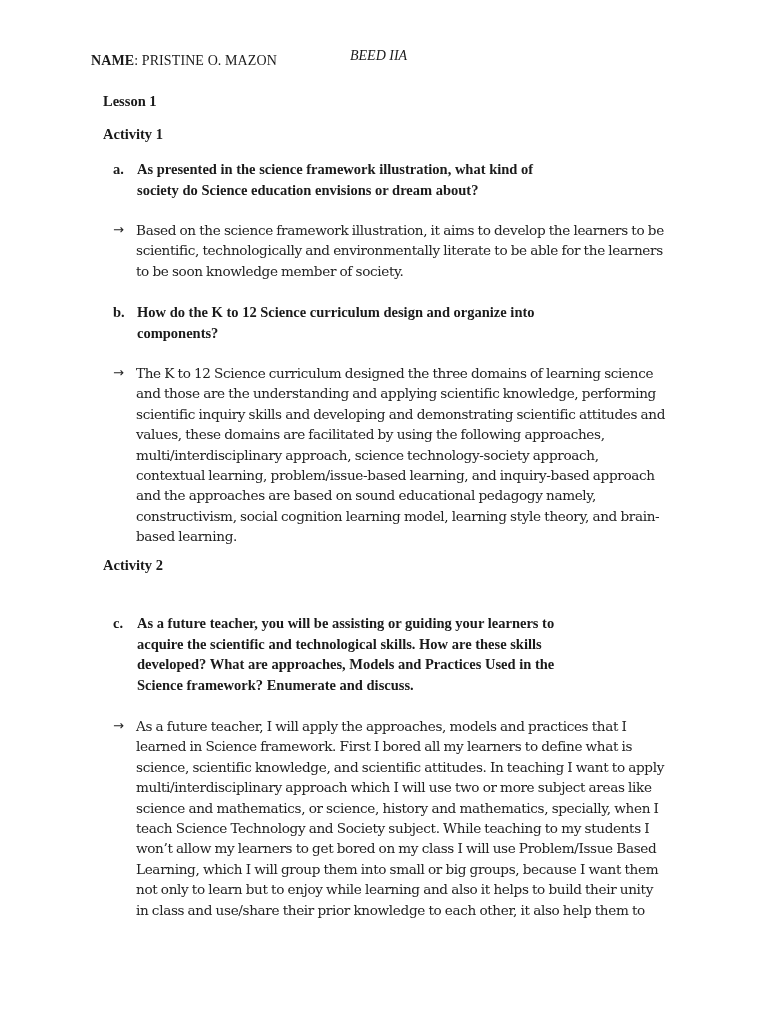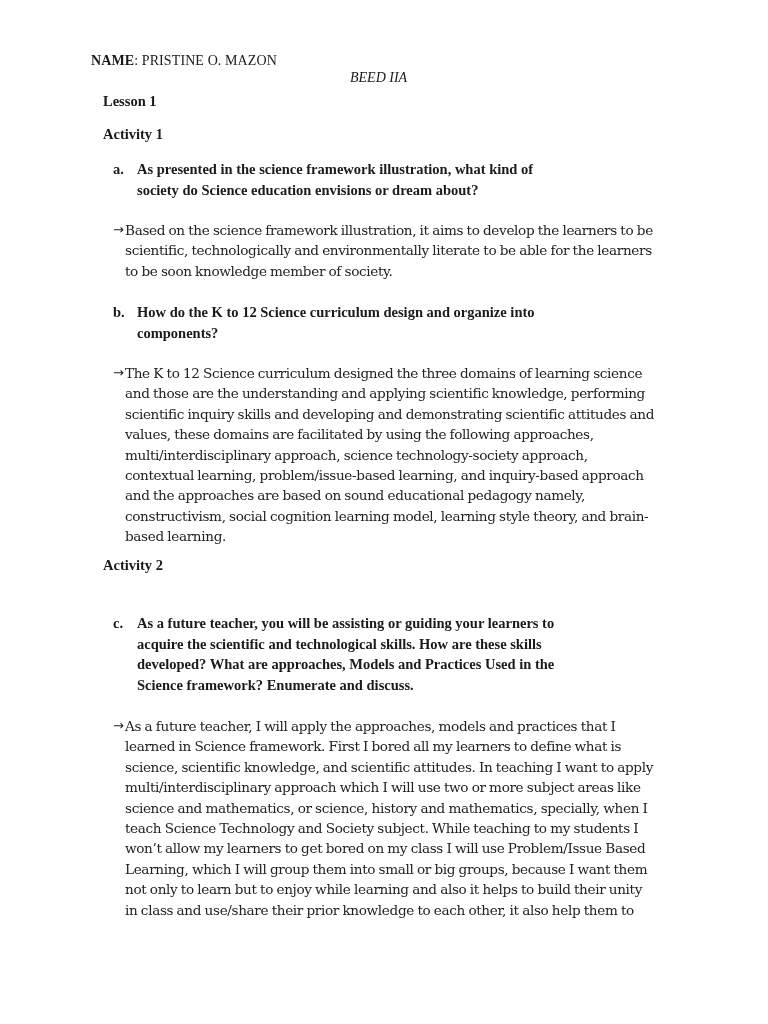--- a/index.html
+++ b/index.html
@@ -24,21 +24,21 @@
   .abs { position: absolute; white-space: nowrap; }
   .name-line {
     left: 91px; top: 45px;
     font-size: 14px;
     font-family: "Liberation Serif", serif;
     letter-spacing: 0.1px;
     margin-top: 8px;
   }
   .name-line .lbl { font-weight: bold; }
   .course {
-    left: 350px; top: 70px;
+    left: 350px; top: 48px;
     font-style: italic;
     font-size: 14px;
     font-family: "Liberation Serif", serif;
   }
   .heading {
     left: 91px;
     font-weight: bold;
     font-size: 14.5px;
     font-family: "Liberation Serif", serif;
     margin-left: 12px;
@@ -71,21 +71,21 @@
     white-space: normal;
   }
   .a .arrow {
     position: absolute;
     left: 0; top: 0;
     font-family: "DejaVu Sans", sans-serif;
     font-size: 13px;
   }
   .a .atext {
     display: block;
-    margin-left: 12px;
+    margin-left: 23px;
     letter-spacing: -0.35px;
     word-spacing: -0.5px;
   }
   .line { display: block; white-space: nowrap; }
 </style>
 </head>
 <body>
 
 <div class="page">
 

